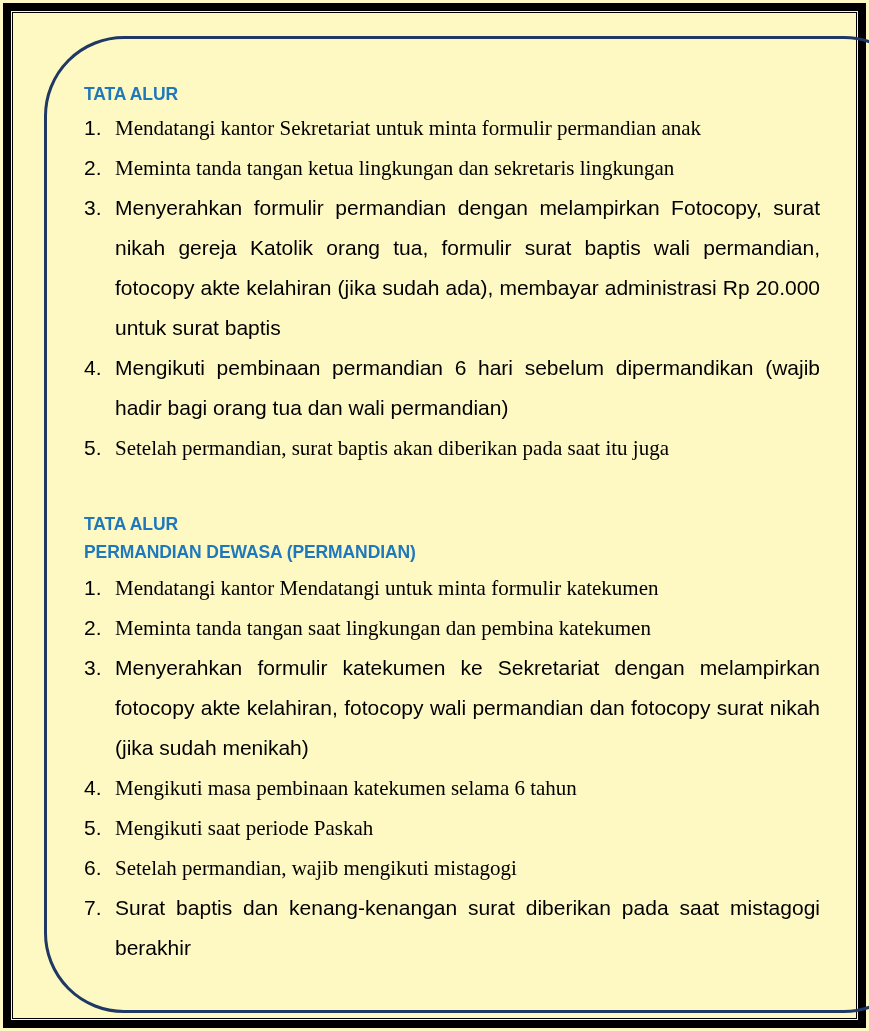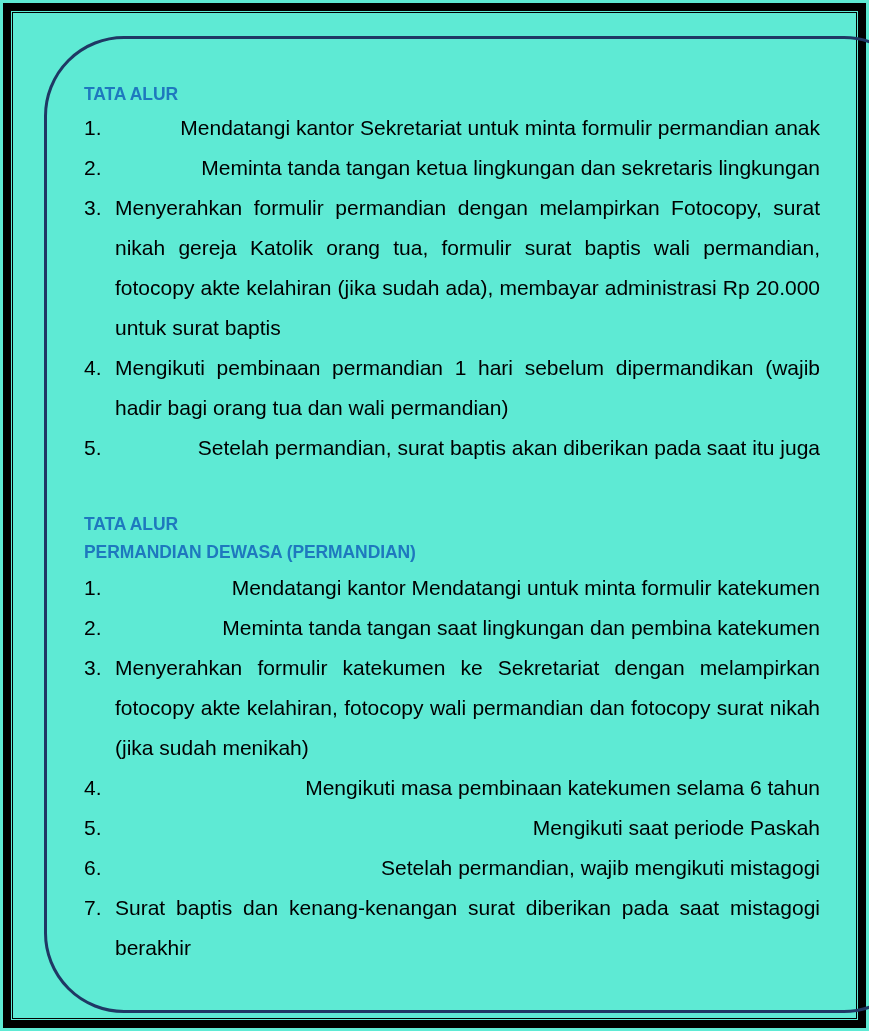--- a/index.html
+++ b/index.html
@@ -7,21 +7,21 @@
     padding: 0;
     background: #ffffff;
   }
   body {
     font-family: "Liberation Sans", sans-serif;
   }
   .page {
     position: relative;
     width: 869px;
     height: 1031px;
-    background: #5eead4;
+    background: #fef9c3;
     overflow: hidden;
     box-sizing: border-box;
   }
 
   
   .outer-frame {
     position: absolute;
     left: 3px;
     top: 3px;
     width: 863px;
@@ -100,21 +100,22 @@
     text-align: left;
     font-size: 21px;
     line-height: 40px;
     color: #000000;
   }
   ol.flow-list li .txt {
     display: block;
   }
   
   ol.flow-list li.single .txt {
-    text-align: right;
+    text-align: left;
+    font-family: Liberation Serif, serif;
   }
 </style>
 </head>
 <body>
 
 <div class="page">
 
   <div class="outer-frame"></div>
   <div class="inner-hairline"></div>
   <div class="rounded-box"></div>
@@ -131,21 +132,21 @@
         <li class="single">
           <span class="num">2.</span>
           <span class="txt">Meminta tanda tangan ketua lingkungan dan sekretaris lingkungan</span>
         </li>
         <li>
           <span class="num">3.</span>
           <span class="txt">Menyerahkan formulir permandian dengan melampirkan Fotocopy, surat nikah gereja Katolik orang tua, formulir surat baptis wali permandian, fotocopy akte kelahiran (jika sudah ada), membayar administrasi Rp 20.000 untuk surat baptis</span>
         </li>
         <li>
           <span class="num">4.</span>
-          <span class="txt">Mengikuti pembinaan permandian 1 hari sebelum dipermandikan (wajib hadir bagi orang tua dan wali permandian)</span>
+          <span class="txt">Mengikuti pembinaan permandian 6 hari sebelum dipermandikan (wajib hadir bagi orang tua dan wali permandian)</span>
         </li>
         <li class="single">
           <span class="num">5.</span>
           <span class="txt">Setelah permandian, surat baptis akan diberikan pada saat itu juga</span>
         </li>
       </ol>
     </div>
 
     <div class="section-gap"></div>
 

